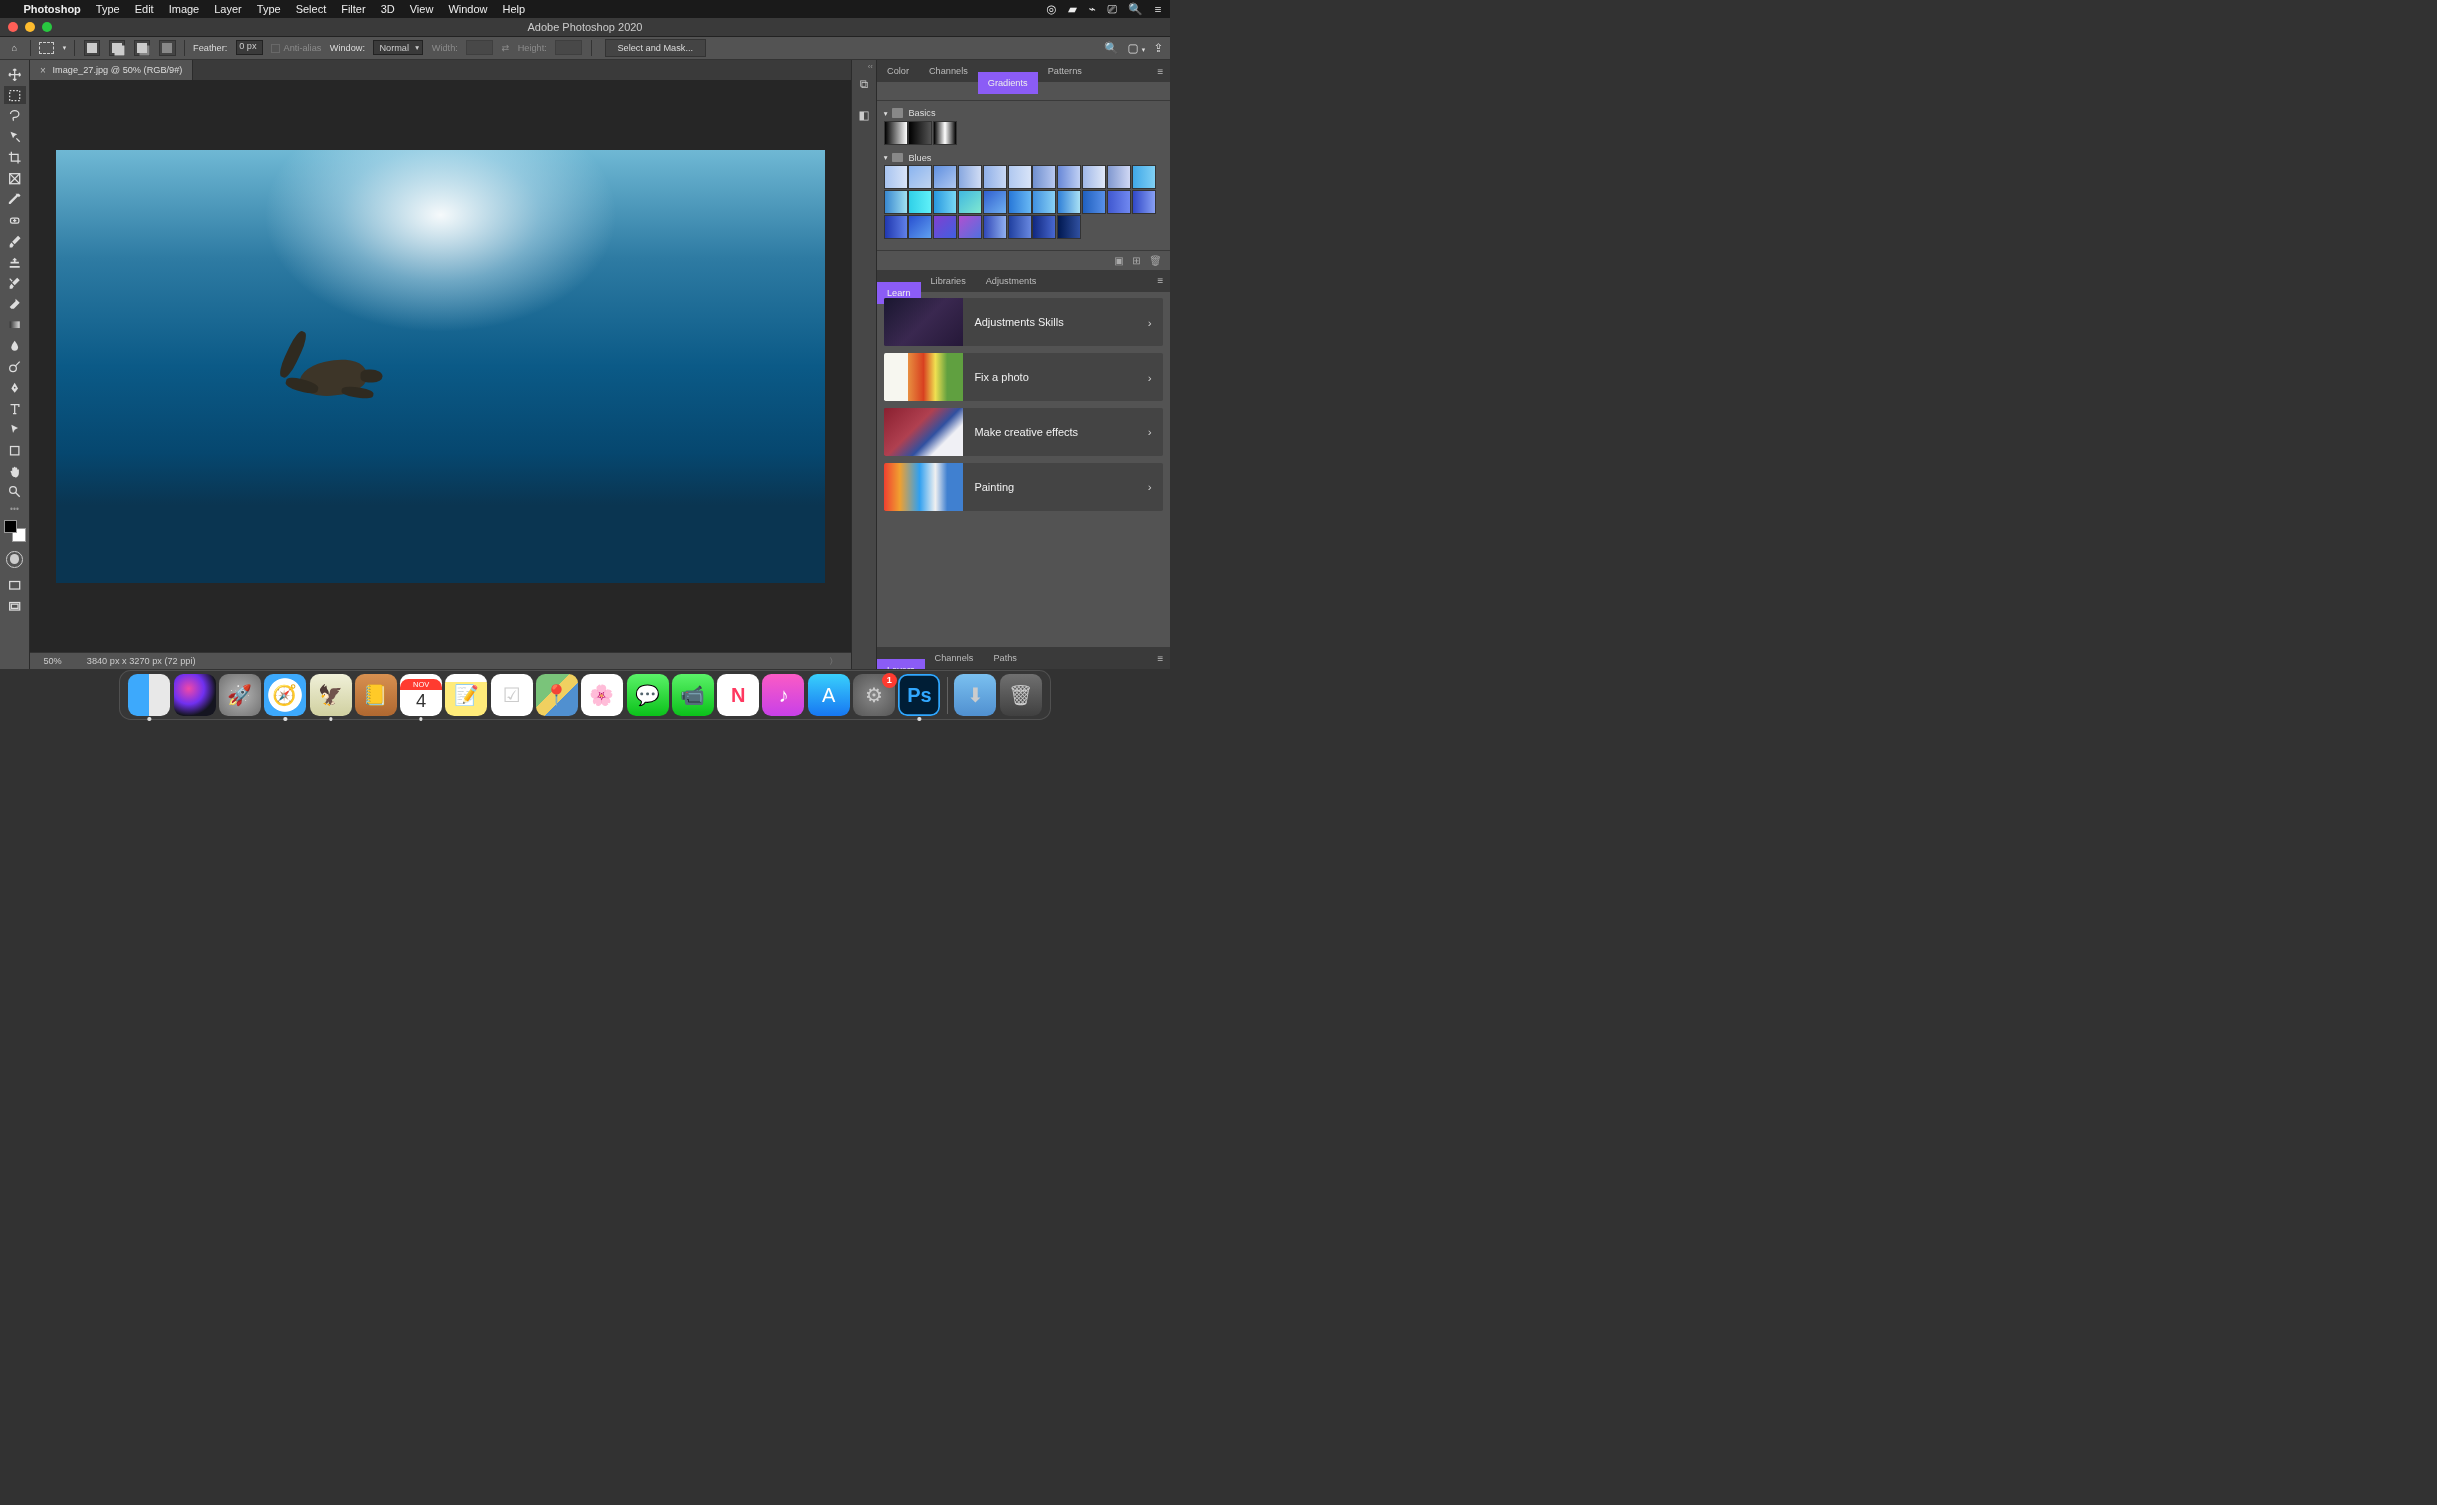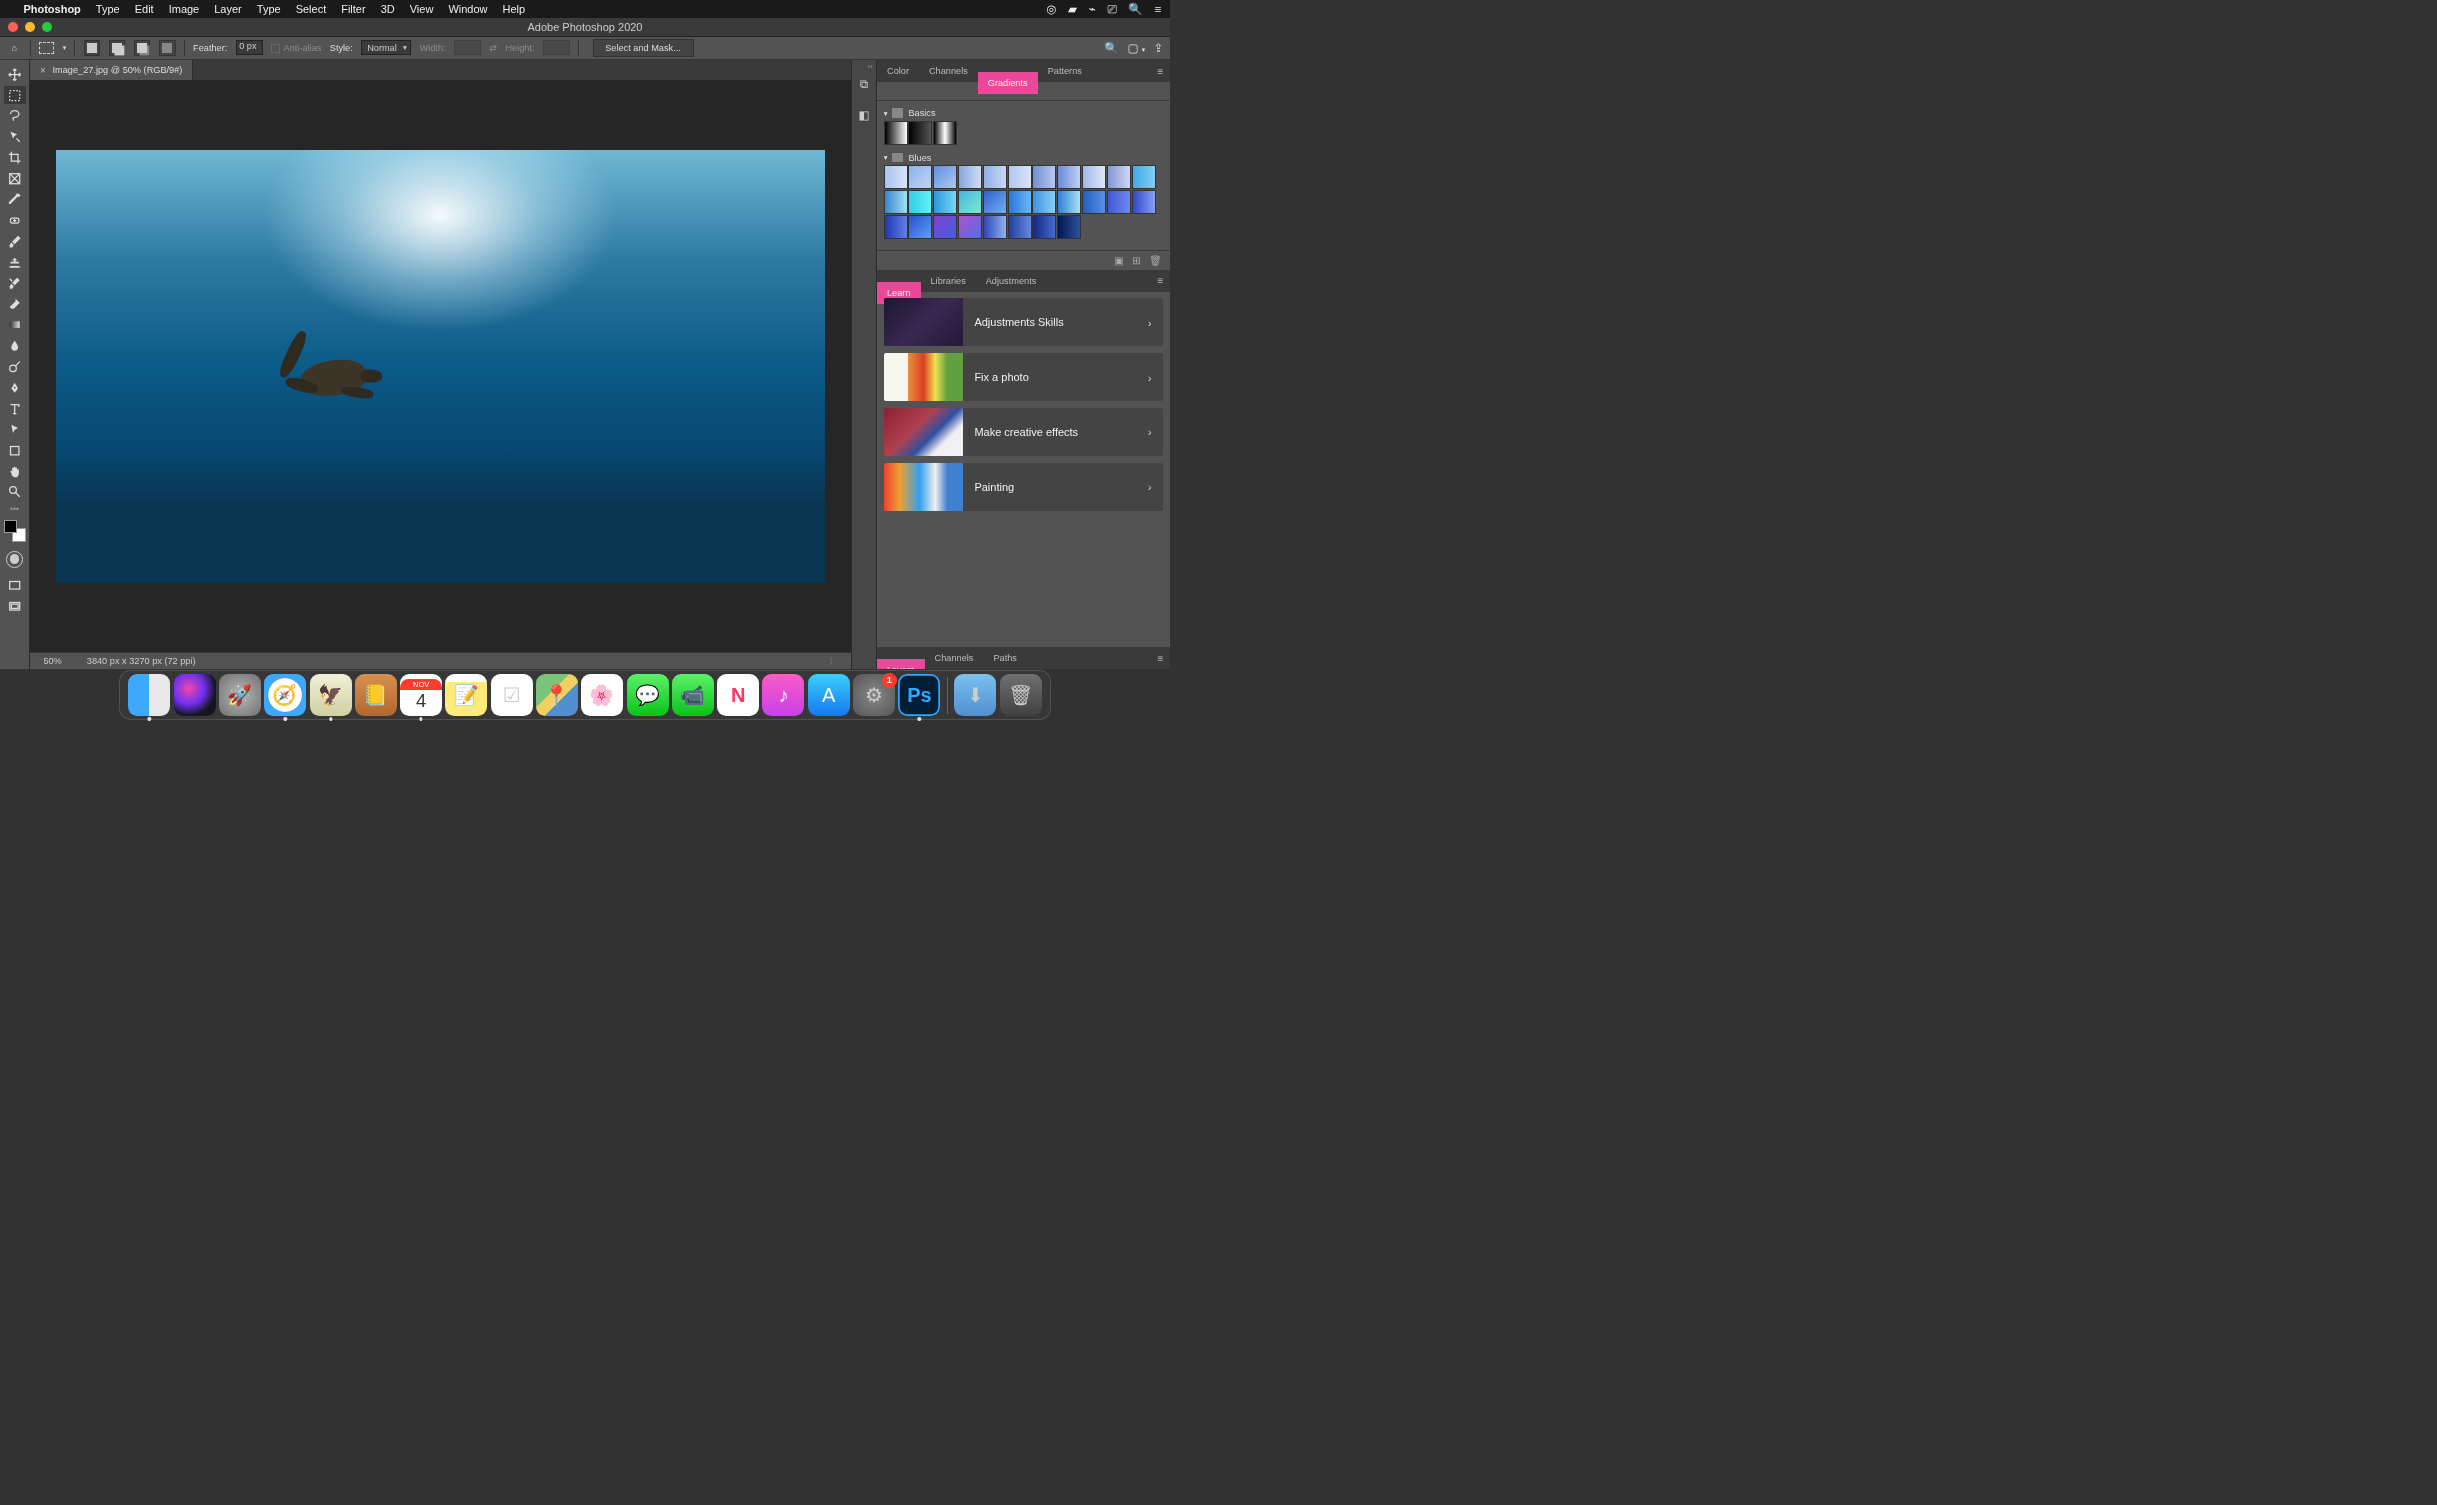--- a/index.html
+++ b/index.html
@@ -65,21 +65,21 @@
 .statusbar { height:16.7px; background:#535353; display:flex; align-items:center; padding:0 13.4px; gap:25px; font-size:9.2px; color:#ccc; border-top:0.8px solid #333; }
 .statusbar .chev{font-size:8.4px;margin-left:auto;color:#999}
 
 
 .mini-dock{width:25px;background:#474747;border-left:0.8px solid #2b2b2b;padding-top:15px;display:flex;flex-direction:column;align-items:center;gap:15px}
 .mini-icon{width:16.7px;height:16.7px;color:#ccc;display:flex;align-items:center;justify-content:center;font-size:11.7px}
 
 .panels { width:294px; background:#535353; border-left:0.8px solid #2b2b2b; display:flex; flex-direction:column; overflow:hidden; }
 .panel-tabs { height:22px; background:#3a3a3a; display:flex; align-items:center; }
 .ptab { padding:0 10px; height:100%; display:flex; align-items:center; font-size:9.2px; color:#bbb; cursor:pointer; }
-.ptab.active { background:#ec4899; color:#eee;margin-top:24px; }
+.ptab.active { background:#8b5cf6; color:#eee;margin-top:24px; }
 .ptab-menu{margin-left:auto;padding:0 6.7px;color:#bbb;font-size:10px}
 .panel-body { padding:5px 6.7px; }
 
 .grad-section{margin-bottom:5px}
 .grad-head{display:flex;align-items:center;gap:5px;font-size:9.2px;color:#ddd;padding:2.5px 0}
 .grad-head .chev{font-size:7.5px}
 .grad-head .fold{width:11px;height:9.2px;background:#888;border-radius:0.8px}
 .grad-row{display:flex;flex-wrap:wrap;gap:0}
 .grad-sw{width:24px;height:24px;border:0.8px solid #333;margin:0 0.8px 0.8px 0}
 .panel-footer{height:20px;display:flex;justify-content:flex-end;align-items:center;gap:8.4px;padding:0 8.4px;border-top:0.8px solid #3a3a3a;color:#aaa;font-size:10px}
@@ -177,21 +177,21 @@
   <div class="opt-btn">
       <span style="box-shadow:2.5px 2.5px 0 #888"></span>
     </div>
   <div class="opt-btn">
       <span style="background:#888"></span>
     </div>
   <div class="divider"></div>
   <span>Feather:</span>
   <div class="opt-input">0 px</div>
   <span class="disabled"><span style="display:inline-block;width:9.2px;height:9.2px;border:0.8px solid #888;margin-right:3.3px;vertical-align:middle"></span><span>Anti-alias</span></span>
-  <span>Style:</span>
+  <span>Window:</span>
   <div class="opt-select">
       <span>Normal</span>
     </div>
   <span class="disabled">Width:</span>
   <div class="opt-input disabled"></div>
   <span class="disabled">⇄</span>
   <span class="disabled">Height:</span>
   <div class="opt-input disabled"></div>
   <div class="divider"></div>
   <div class="opt-mask">Select and Mask...</div>

